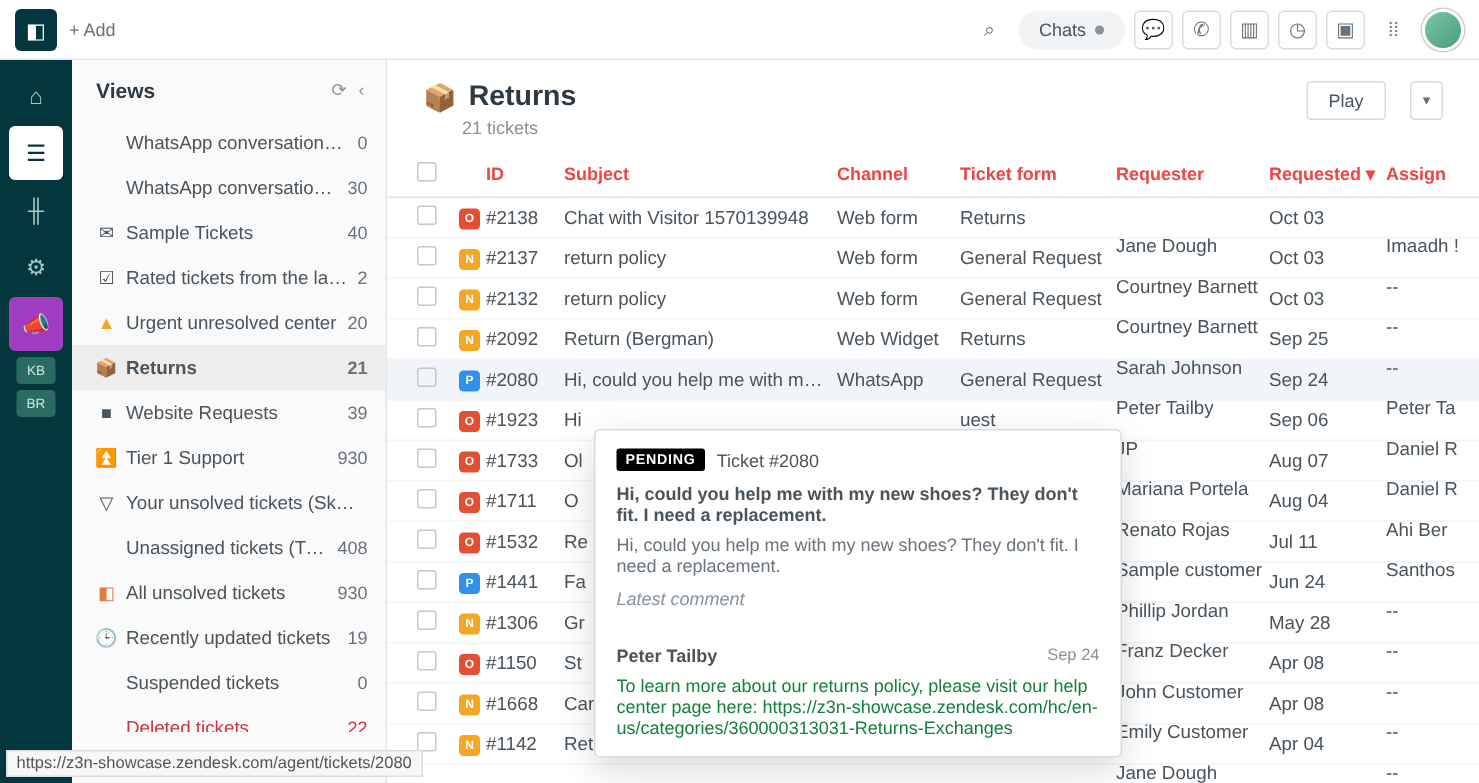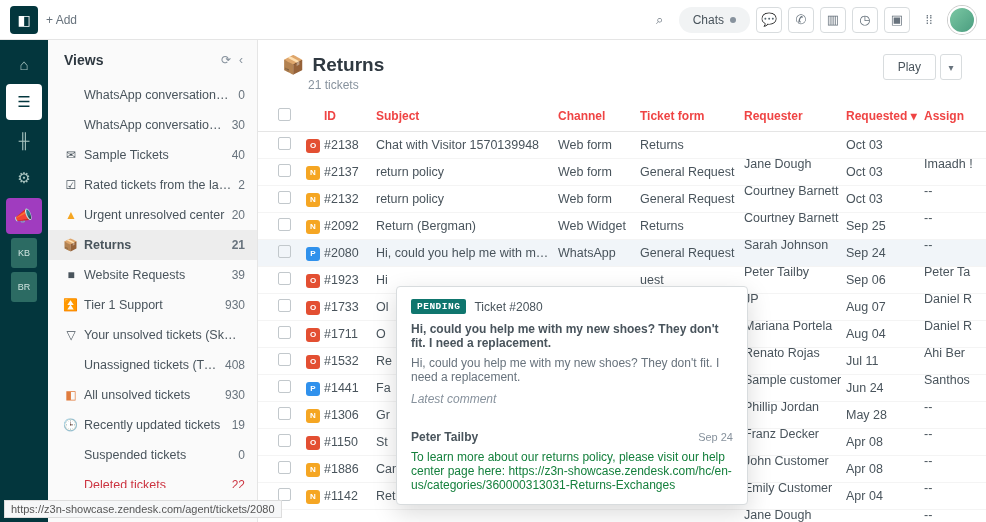--- a/index.html
+++ b/index.html
@@ -18,21 +18,21 @@
 .avatar { width: 28px; height: 28px; border-radius: 50%; background: linear-gradient(135deg,#7bc8a4,#4a9d7f); border: 2px solid #fff; box-shadow: 0 0 0 1px #ccc; }
 
 
 .layout { display: flex; height: calc(100% - 40px); }
 
 
 .rail { width: 48px; background: #03363d; display: flex; flex-direction: column; align-items: center; padding-top: 6px; gap: 2px; }
 .rail-icon { width: 36px; height: 36px; display: flex; align-items: center; justify-content: center; color: #a9c5c1; border-radius: 4px; cursor: pointer; font-size: 15px; }
 .rail-icon.active { background: #fff; color: #03363d; }
 .rail-icon.highlight { background: #a03cbf; color: #fff; }
-.rail-badge { width: 26px; height: 30px; background: #2c6b63; color: #cfe3df; font-size: 9px; display: flex; align-items: center; justify-content: center; border-radius: 3px; margin-top: 2px; }
+.rail-badge { width: 26px; height: 18px; background: #2c6b63; color: #cfe3df; font-size: 9px; display: flex; align-items: center; justify-content: center; border-radius: 3px; margin-top: 2px; }
 
 
 .sidebar { width: 210px; background: #fafafa; border-right: 1px solid #e5e5e5; display: flex; flex-direction: column; position: relative; }
 .sidebar-header { height: 40px; display: flex; align-items: center; padding: 0 14px 0 16px; justify-content: space-between; }
 .sidebar-header h3 { font-size: 14px; font-weight: 600; color: #2f3941; }
 .shdr-icons { display: flex; gap: 8px; color: #87929d; font-size: 12px; }
 .views-list { flex: 1; overflow: auto; }
 .view-item { height: 30px; display: flex; align-items: center; padding: 0 12px 0 16px; gap: 6px; cursor: pointer; color: #49545c; font-size: 12.5px; }
 .view-item.selected { background: #ededed; font-weight: 600; }
 .view-item .vicon { width: 14px; display: inline-flex; justify-content: center; font-size: 12px; }
@@ -42,21 +42,21 @@
 .view-item.deleted .vcount { color: #cc3340; }
 .more-link { padding: 10px 16px; color: #1f73b7; font-size: 12.5px; cursor: pointer; }
 
 
 .main { flex: 1; display: flex; flex-direction: column; overflow: hidden; }
 .main-header { padding: 14px 24px 8px 24px; display: flex; align-items: flex-start; }
 .mh-title { display: flex; align-items: center; gap: 8px; }
 .mh-title .pkg { font-size: 18px; }
 .mh-title h1 { font-size: 19px; font-weight: 600; }
 .mh-sub { color: #87929d; font-size: 12px; margin-left: 26px; margin-top: 2px; }
-.mh-actions { margin-left: auto; display: flex; gap: 4px; }
+.mh-actions { margin-left: auto; display: flex; gap: 16px; }
 .play-btn { border: 1px solid #d8dcde; background: #fff; height: 26px; padding: 0 14px; border-radius: 3px; font-size: 12px; color: #49545c; cursor: pointer; }
 .play-dd { border: 1px solid #d8dcde; background: #fff; height: 26px; width: 22px; border-radius: 3px; display: flex; align-items: center; justify-content: center; font-size: 10px; color: #68737d; cursor: pointer; }
 
 
 .thead { display: flex; height: 32px; align-items: center; padding: 0 8px 0 20px; border-bottom: 1px solid #e5e5e5; color: #ef4444; font-size: 12px; font-weight: 600; }
 .col-cb { width: 28px; }
 .col-sq { width: 18px; }
 .col-id { width: 52px; }
 .col-subject { flex: 1; min-width: 0; padding-right: 8px; }
 .col-channel { width: 82px; }
@@ -71,21 +71,21 @@
 .trow .col-requester, .trow .col-assignee { white-space: nowrap; overflow: hidden; text-overflow: ellipsis; margin-top: 38px; }
 .cb { width: 13px; height: 13px; border: 1px solid #c2c8cc; border-radius: 2px; display: inline-block; }
 .status-sq { width: 14px; height: 14px; border-radius: 3px; display: inline-flex; align-items: center; justify-content: center; font-size: 8px; font-weight: 700; color: #fff; }
 .st-open { background: #e34f32; }
 .st-new { background: #f5a623; }
 .st-pending { background: #3091ec; }
 
 
 .popover { position: absolute; background: #fff; border: 1px solid #d8dcde; border-radius: 4px; box-shadow: 0 8px 24px rgba(0,0,0,0.15); padding: 12px 14px; font-size: 12px; color: #49545c; width: 352px; z-index: 50; }
 .popover .pv-top { display: flex; align-items: center; gap: 8px; margin-bottom: 8px; }
-.pending-badge { background: #0f766e; color: #fff; font-size: 9.5px; font-weight: 700; letter-spacing: 0.5px; padding: 2px 6px; border-radius: 2px; font-family: Liberation Mono, monospace; }
+.pending-badge { background: #000000; color: #fff; font-size: 9.5px; font-weight: 700; letter-spacing: 0.5px; padding: 2px 6px; border-radius: 2px; }
 .pv-subject { font-weight: 600; margin-bottom: 6px; }
 .pv-body { color: #68737d; margin-bottom: 8px; }
 .pv-latest { color: #87929d; font-style: italic; margin-bottom: 24px; }
 .pv-auth { display: flex; justify-content: space-between; align-items: center; font-weight: 600; margin-bottom: 6px; }
 .pv-date { font-weight: 400; color: #87929d; font-size: 11px; }
 .pv-msg { color: #15803d; }
 
 
 .statusbar { position: absolute; left: 4px; bottom: 4px; background: #f6f7f8; border: 1px solid #ddd; font-size: 11px; color: #555; padding: 2px 6px; z-index: 60; }
 </style>
@@ -364,21 +364,21 @@
           <div class="col-subject">St</div>
           <div class="col-channel"></div>
           <div class="col-form"></div>
           <div class="col-requester">John Customer</div>
           <div class="col-requested">Apr 08</div>
           <div class="col-assignee">--</div>
         </div>
         <div class="trow">
           <div class="col-cb"><span class="cb"></span></div>
           <div class="col-sq"><span class="status-sq st-new">N</span></div>
-          <div class="col-id">#1886</div>
+          <div class="col-id">#1668</div>
           <div class="col-subject">Can I return mv shoes?</div>
           <div class="col-channel">Web Widget</div>
           <div class="col-form">Returns</div>
           <div class="col-requester">Emily Customer</div>
           <div class="col-requested">Apr 08</div>
           <div class="col-assignee">--</div>
         </div>
         <div class="trow">
           <div class="col-cb"><span class="cb"></span></div>
           <div class="col-sq"><span class="status-sq st-new">N</span></div>

